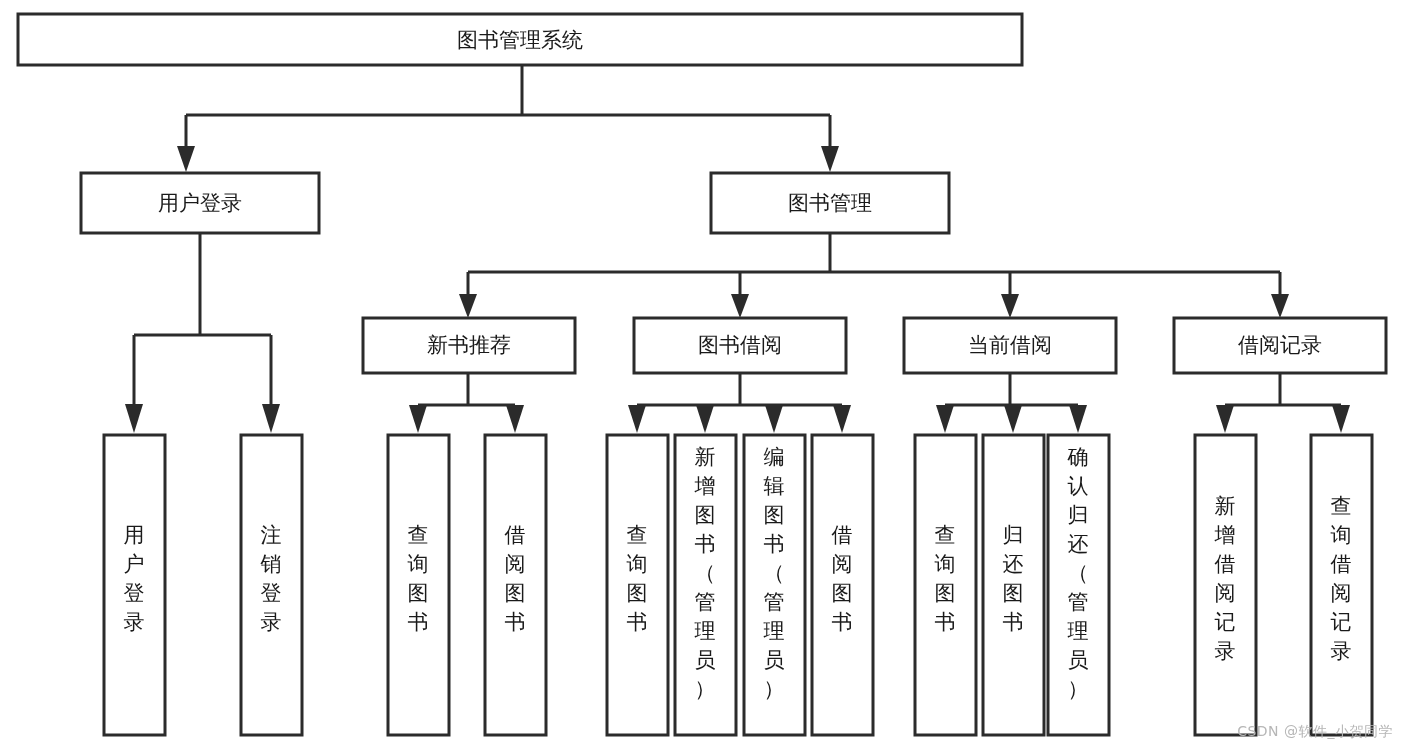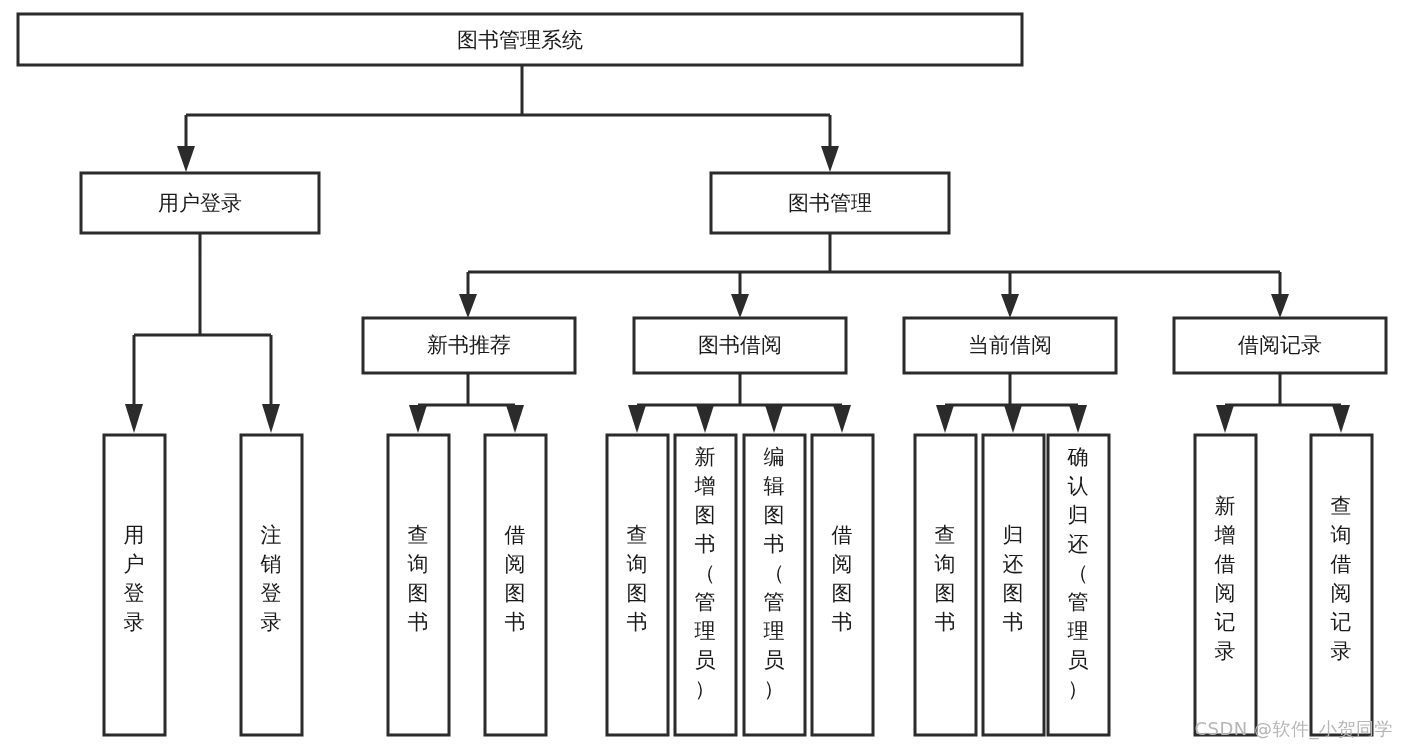--- a/index.html
+++ b/index.html
@@ -53,21 +53,21 @@
     fill: #1a1a1a;
     font-family: "DejaVu Sans", "Liberation Sans", sans-serif;
     font-size: 21px;
     text-anchor: middle;
   }
   .watermark {
     position: absolute;
     right: 12px;
     bottom: 6px;
     font-family: "DejaVu Sans", "Liberation Sans", sans-serif;
-    font-size: 18px;
+    font-size: 14px;
     color: #b6b6b6;
     letter-spacing: 0.5px;
     white-space: nowrap;
     user-select: none;
   }
 </style>
 </head>
 <body>
 
 <div id="diagram-root">

